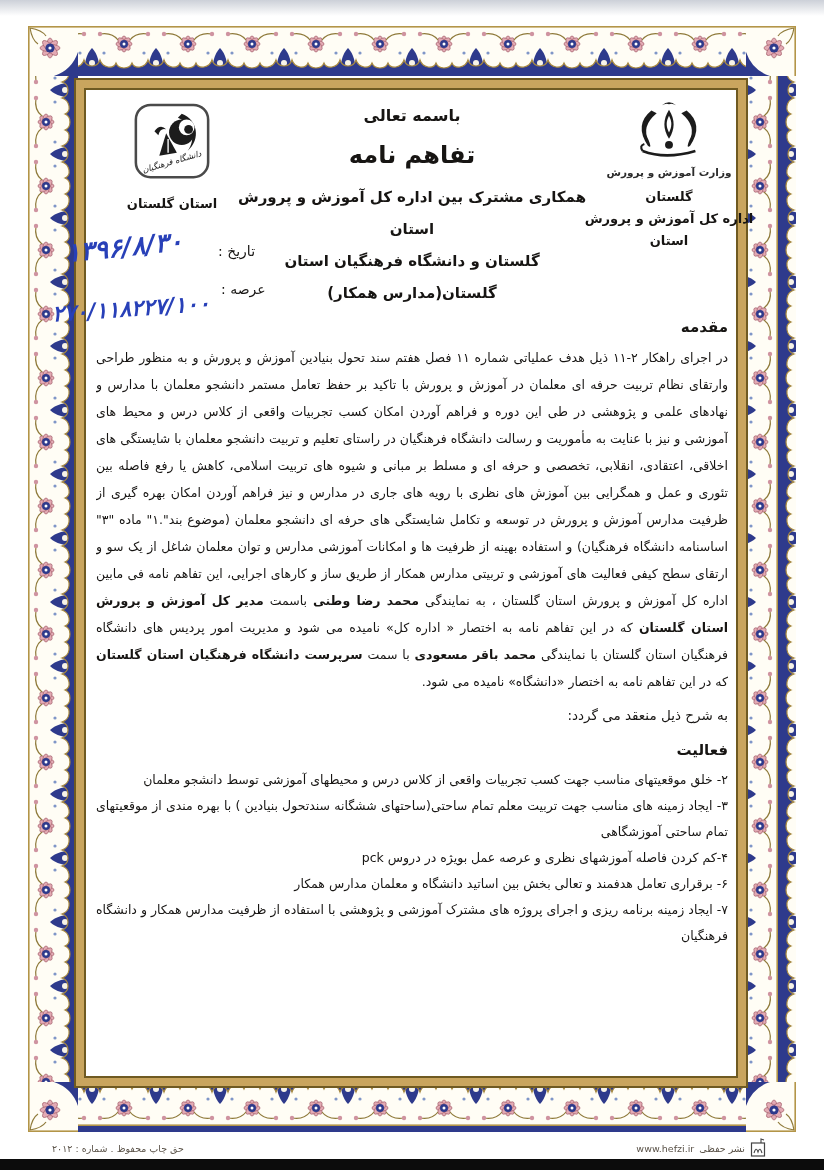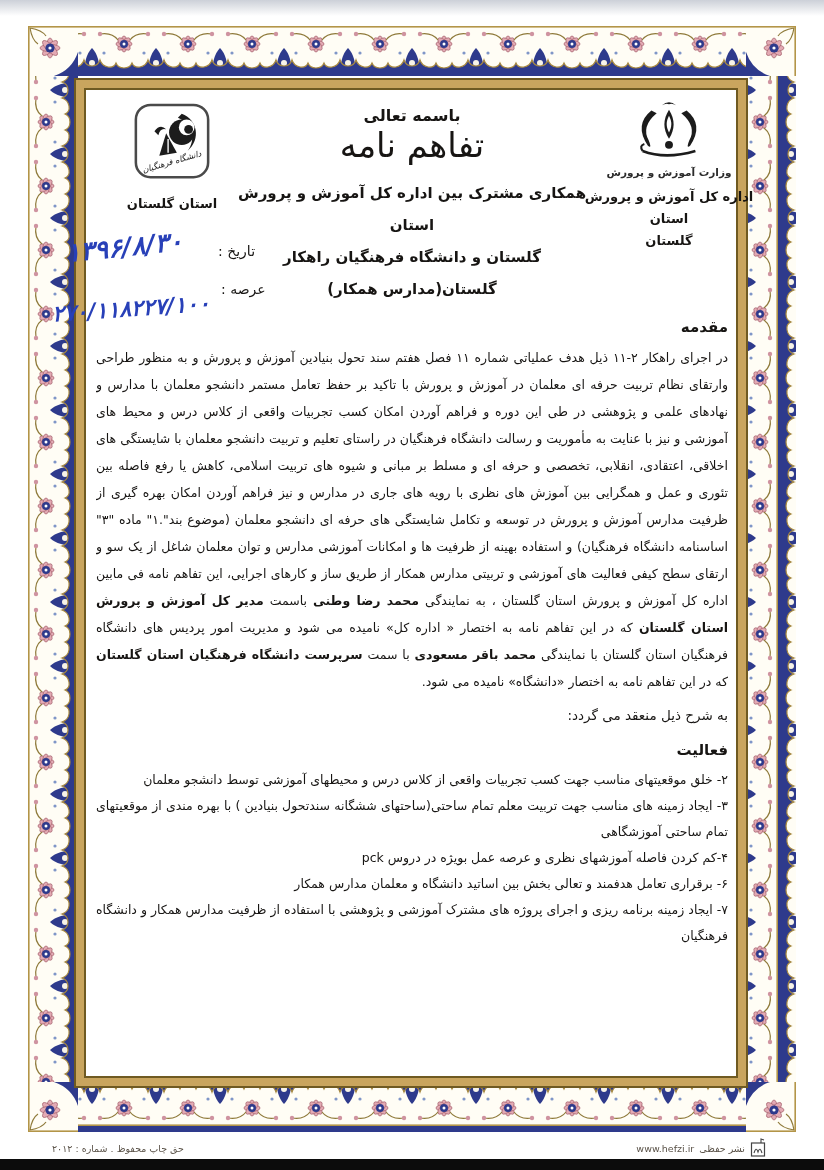--- a/index.html
+++ b/index.html
@@ -10,21 +10,21 @@
   .scan-bottom{position:absolute;left:0;bottom:0;width:100%;height:11px;background:#0c0c0c;}
   .border-svg{position:absolute;left:28px;top:26px;}
   .gold-frame{position:absolute;left:76px;top:80px;width:654px;height:990px;
         border:8px solid #c9a55e;outline:2px solid #6f5a22;
         box-shadow:inset 0 0 0 2px #6f5a22;pointer-events:none;}
   
   .uni-logo{position:absolute;left:112px;top:102px;width:120px;text-align:center;}
   .uni-caption{margin-top:6px;font-weight:bold;font-size:13px;}
   .center-head{position:absolute;left:232px;top:106px;width:360px;text-align:center;direction:rtl;}
   .bismillah{font-size:16px;font-weight:bold;}
-  .doc-title{font-size:34px;font-weight:normal;margin-top:0;}
+  .doc-title{font-size:24px;font-weight:bold;margin-top:16px;}
   .doc-subtitle{margin-top:12px;font-size:15px;font-weight:bold;line-height:32px;}
   .moe-logo{position:absolute;left:580px;top:98px;width:178px;text-align:center;direction:rtl;}
   .ministry-name{font-size:10.5px;font-weight:bold;margin-top:2px;color:#2b2b2b;}
   .dept{font-size:13px;font-weight:bold;line-height:22px;margin-top:8px;}
   
   .field-label{position:absolute;font-size:14px;font-weight:normal;direction:rtl;}
   .date-label{left:218px;top:243px;}
   .number-label{left:221px;top:281px;}
   .handwriting{position:absolute;color:#2840b8;font-style:italic;font-weight:bold;
         letter-spacing:2px;white-space:nowrap;}
@@ -131,39 +131,39 @@
       <text x="40" y="64" text-anchor="middle" font-size="8.5" font-style="italic" fill="#222222" transform="rotate(-16 40 62)">دانشگاه فرهنگیان</text>
     </svg>
     <div class="uni-caption">استان گلستان</div>
   </div>
 
   <div class="center-head">
     <div class="bismillah">باسمه تعالی</div>
     <div class="doc-title">تفاهم نامه</div>
     <div class="doc-subtitle">
       <div>همکاری مشترک بین اداره کل آموزش و پرورش استان</div>
-      <div>گلستان و دانشگاه فرهنگیان راهکار گلستان(مدارس همکار)</div>
+      <div>گلستان و دانشگاه فرهنگیان استان گلستان(مدارس همکار)</div>
     </div>
   </div>
 
   <div class="moe-logo">
     <svg width="88" height="62" viewBox="0 0 100 70">
       <path d="M42,8 Q50,1 58,8 Q53,5 50,7 Q47,5 42,8 Z" fill="#1c1c1c"></path>
       <path d="M30,14 Q10,30 26,54 Q31,58 27,48 Q18,32 36,17 Z" fill="#1c1c1c"></path>
       <path d="M70,14 Q90,30 74,54 Q69,58 73,48 Q82,32 64,17 Z" fill="#1c1c1c"></path>
       <path d="M50,13 C43,24 43,35 50,46 C57,35 57,24 50,13 Z" fill="#1c1c1c"></path>
       <path d="M50,20 C46.5,27 46.5,32 50,39 C53.5,32 53.5,27 50,20 Z" fill="#ffffff"></path>
       <circle cx="50" cy="53" r="4.5" fill="#1c1c1c"></circle>
       <path d="M20,60 Q46,70 80,60" stroke="#1c1c1c" stroke-width="3" fill="none"></path>
       <path d="M20,60 Q16,54 22,52" stroke="#1c1c1c" stroke-width="2.4" fill="none"></path>
     </svg>
     <div class="ministry-name">وزارت آموزش و پرورش</div>
     <div class="dept">
+      <div>گلستان</div>
       <div>اداره کل آموزش و پرورش استان</div>
-      <div>گلستان</div>
     </div>
   </div>
 
   <div class="field-label date-label">تاریخ :</div>
   <div class="handwriting date-value">۱۳۹۶/۸/۳۰</div>
   <div class="field-label number-label">عرصه :</div>
   <div class="handwriting number-value">۲۷۰/۱۱۸۲۲۷/۱۰۰</div>
 
   <div class="content">
     <div class="section-heading">مقدمه</div>

